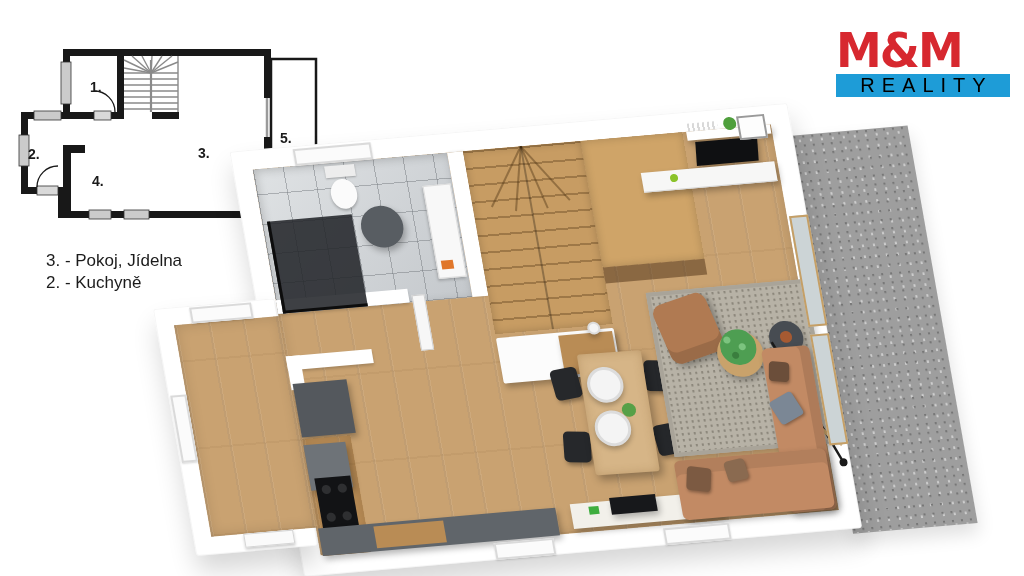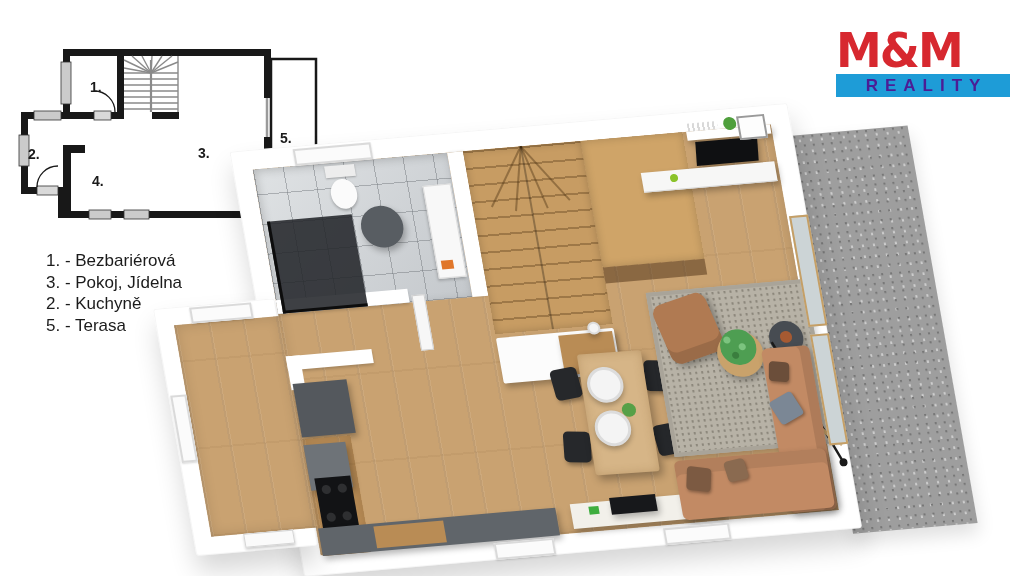--- a/index.html
+++ b/index.html
@@ -17,21 +17,21 @@
 
   
   #logo{position:absolute;left:836px;top:28px;width:174px;text-align:left;}
   #logo .mm{
     color:#d7282f;font-size:46px;line-height:44px;font-weight:bold;
     letter-spacing:-2px;transform:scaleY(1.05);font-family:"DejaVu Sans",sans-serif;
   }
   #logo .bar{
     margin-top:2px;background:#1e9cd7;height:23px;display:flex;align-items:center;justify-content:center;
   }
-  #logo .bar span{color:#4c1d95;font-weight:bold;font-size:17px;letter-spacing:7px;text-indent:7px;}
+  #logo .bar span{color:#000000;font-weight:normal;font-size:20px;letter-spacing:7px;text-indent:7px;}
 
   
   #plan3d{
     position:absolute;left:162px;top:118px;width:810px;height:455px;
     transform:rotate(-5deg) skewX(5deg);
   }
   .wallblock{background:#ffffff;border-radius:3px;box-shadow:0 16px 26px rgba(0,0,0,.16), inset 0 0 0 1px rgba(0,0,0,.04);}
   .wood{
     background-color:#c9a271;
     background-image:
@@ -134,25 +134,23 @@
 
   <text x="84" y="76" font-size="14">1.</text>
   <text x="22" y="143" font-size="14">2.</text>
   <text x="192" y="142" font-size="14">3.</text>
   <text x="86" y="170" font-size="14">4.</text>
   <text x="274" y="127" font-size="14">5.</text>
 </svg>
 
 <div id="legend">
   <div>
-    <div>1. - Bezbariérová</div>
   </div>
   <div>3. - Pokoj, Jídelna</div>
   <div>2. - Kuchyně</div>
-  <div>5. - Terasa</div>
 </div>
 
 <div id="logo">
   <div class="mm">M&amp;M</div>
   <div class="bar">
     <span>REALITY</span>
   </div>
 </div>
 
 <div id="plan3d">

